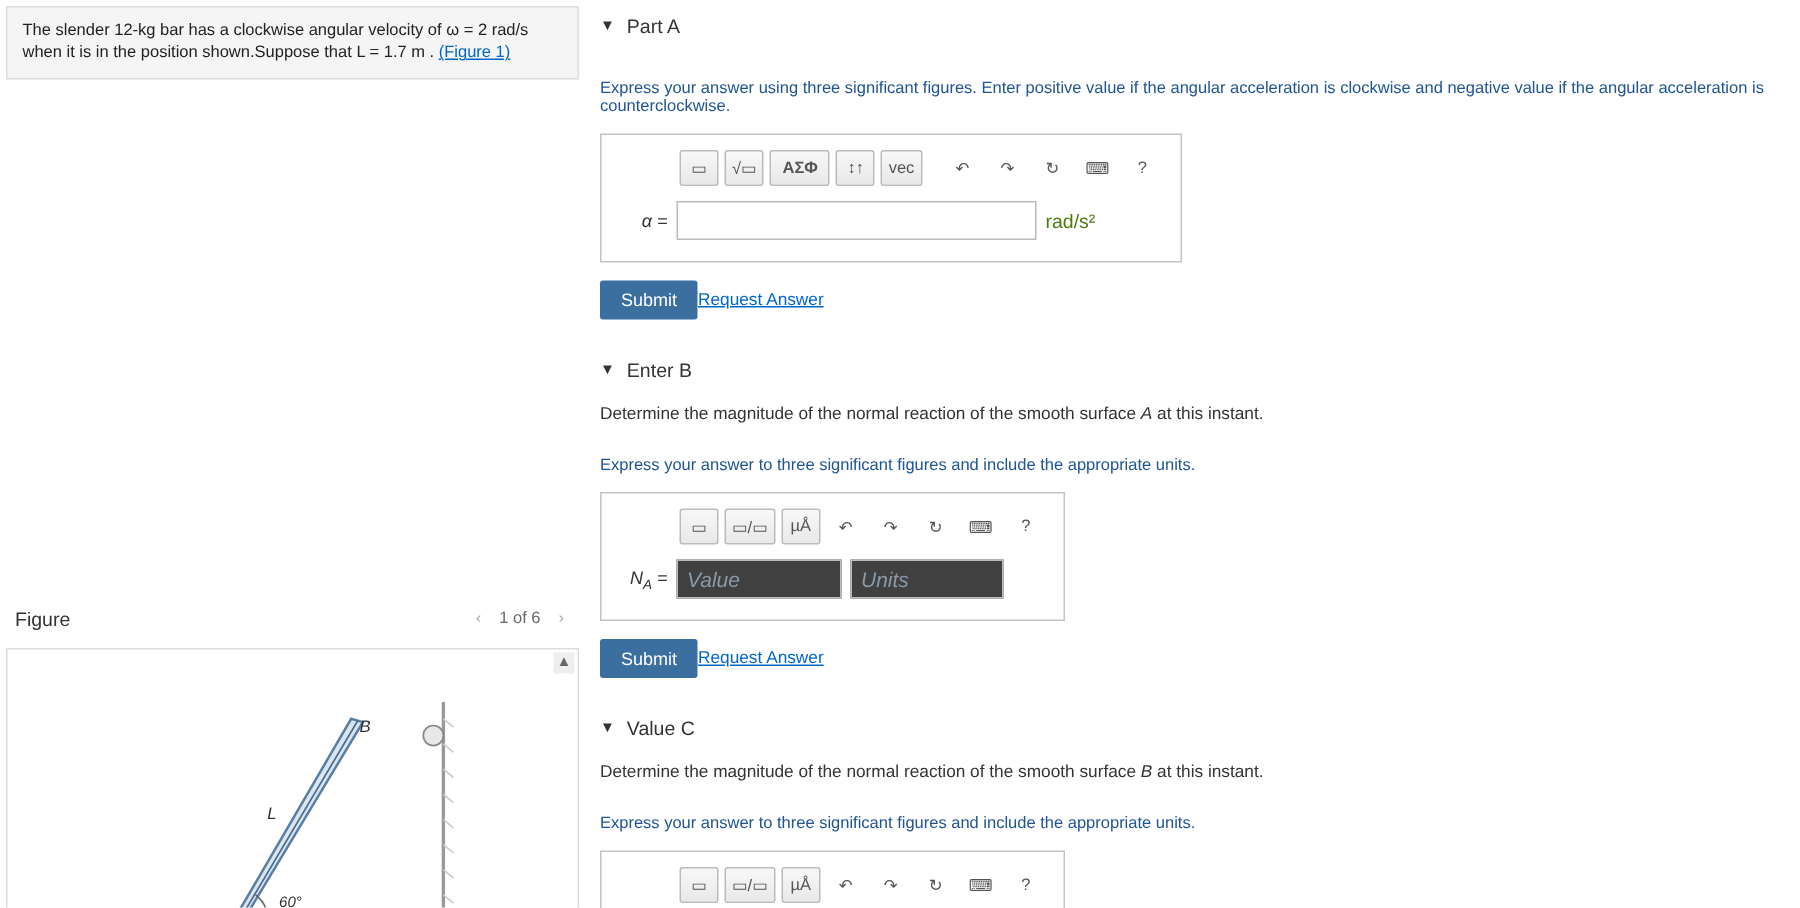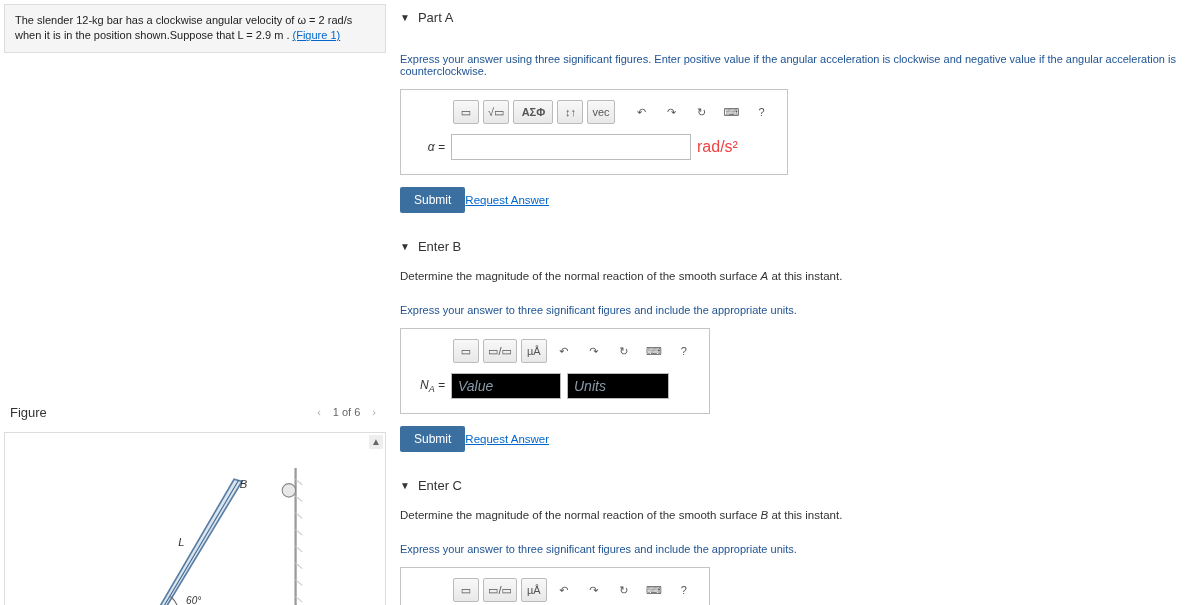--- a/index.html
+++ b/index.html
@@ -24,36 +24,36 @@
 .prompt { font-size: 11.5px; color: #333; margin: 10px 0 6px 0; }
 .instruct { font-size: 11px; color: #205493; margin-bottom: 12px; margin-top: 22px; }
 .answer-box { border: 1px solid #c4c4c4; padding: 10px 12px 14px 12px; display: inline-block; min-width: 330px; }
 .toolbar { display: flex; gap: 4px; margin-bottom: 10px; margin-left: 40px; align-items: center; }
 .tool-btn { border: 1px solid #bbb; background: linear-gradient(#f8f8f8,#e8e8e8); height: 24px; min-width: 26px; display: inline-flex; align-items: center; justify-content: center; font-size: 11px; color: #555; cursor: pointer; border-radius: 2px; padding: 0 4px; }
 .tool-btn.wide { min-width: 40px; font-weight: bold; }
 .answer-row { display: flex; align-items: center; gap: 6px; }
 .var-label { font-size: 12px; color: #333; font-style: italic; width: 32px; text-align: right; }
 .var-label sub { font-size: 9px; font-style: italic; }
 .answer-input { border: 1px solid #bbb; height: 26px; width: 240px; padding: 0 6px; font-size: 14px; }
-.placeholder-input { border: 1px solid #bbb; height: 26px; padding: 0 6px; color: #8a9aa8; font-style: italic; font-size: 14px; display: flex; align-items: center; background: #000000; }
+.placeholder-input { border: 1px solid #bbb; height: 26px; padding: 0 6px; color: #8a9aa8; font-style: italic; font-size: 14px; display: flex; align-items: center; background: #404040; }
 .value-box { width: 110px; }
 .units-box { width: 102px; }
-.unit-label { font-size: 16px; color: #ef4444; }
+.unit-label { font-size: 13px; color: #4d7c0f; }
 .submit-row { margin-top: 12px; display: flex; align-items: center; }
 .submit-btn { background: #3b6fa0; color: #fff; border: none; padding: 6px 14px; font-size: 12px; cursor: pointer; border-radius: 2px; }
 .request-link { color: #0066cc; font-size: 11.5px; text-decoration: underline; cursor: pointer; }
 .italic-var { font-style: italic; }
 </style>
 </head>
 <body>
 
 <div class="container">
   <div class="left-panel">
     <div class="problem-box">
-      <span>The slender 12-kg bar has a clockwise angular velocity of ω = 2 rad/s when it is in the position shown.Suppose that L = 2.9 m . </span>
+      <span>The slender 12-kg bar has a clockwise angular velocity of ω = 2 rad/s when it is in the position shown.Suppose that L = 1.7 m . </span>
       <a>(Figure 1)</a>
     </div>
     <div class="figure-header">
       <span class="figure-title">Figure</span>
       <div class="figure-nav">
         <span class="nav-chevron">‹</span>
         <span>1 of 6</span>
         <span class="nav-chevron">›</span>
       </div>
     </div>
@@ -162,21 +162,21 @@
         <div class="submit-row">
           <button class="submit-btn">Submit</button>
           <a class="request-link">Request Answer</a>
         </div>
       </div>
     </div>
 
     <div class="part">
       <div class="part-header">
         <span class="part-caret">▼</span>
-        <span>Enter C</span>
+        <span>Value C</span>
       </div>
       <div class="part-body">
         <div class="prompt">
           <span>Determine the magnitude of the normal reaction of the smooth surface </span><span class="italic-var">B</span><span> at this instant.</span>
         </div>
         <div class="instruct">Express your answer to three significant figures and include the appropriate units.</div>
         <div class="answer-box" style="min-width:240px">
           <div class="toolbar" style="margin-left:40px">
             <span class="tool-btn">▭</span>
             <span class="tool-btn">▭/▭</span>

